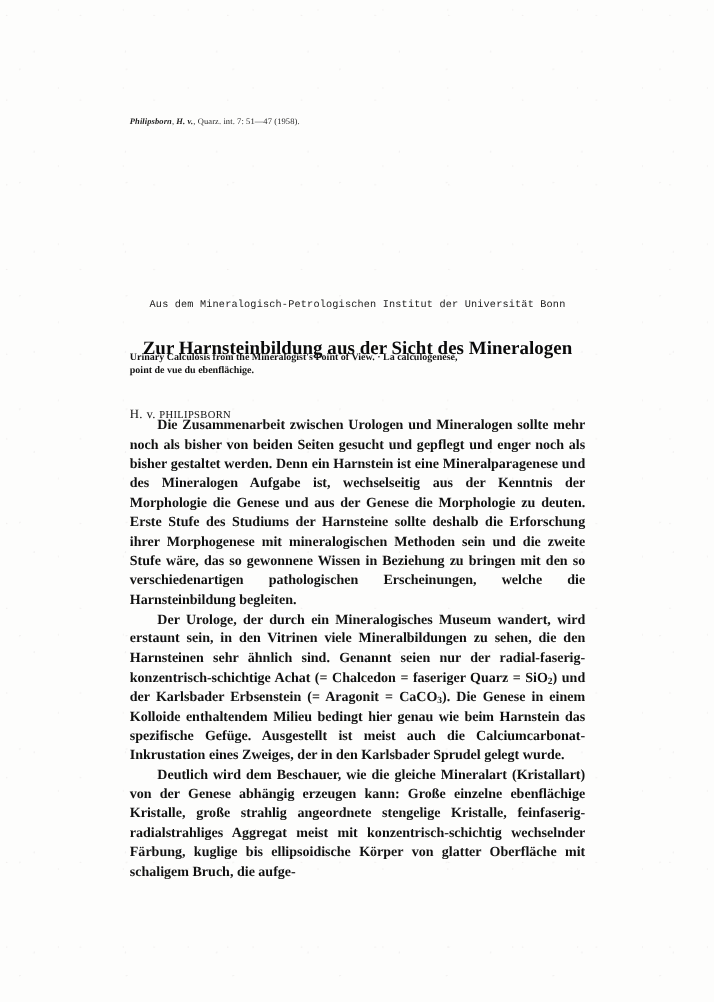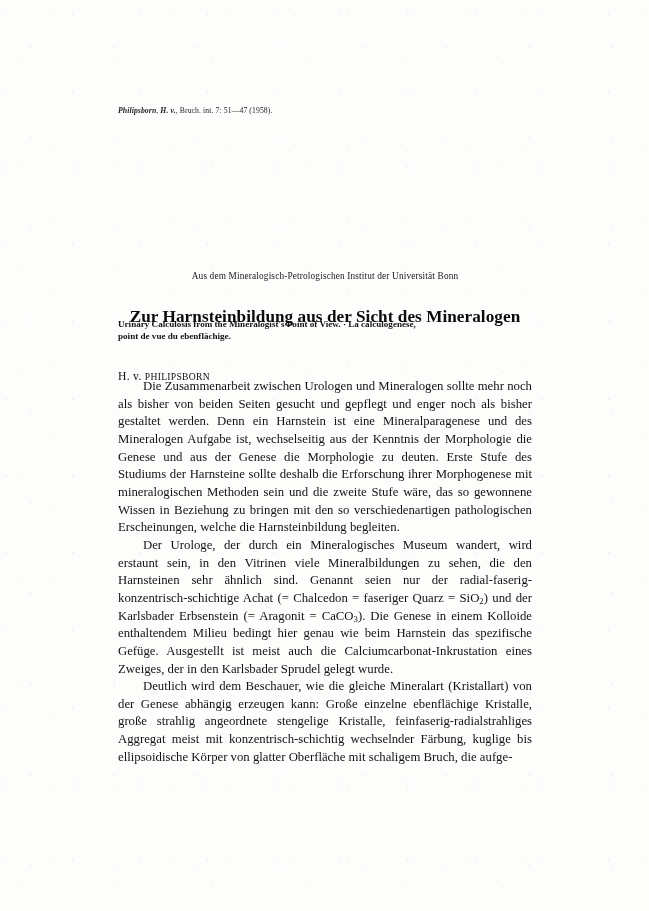--- a/index.html
+++ b/index.html
@@ -62,20 +62,21 @@
     font-weight: bold;
   }
 
   
   .institute {
     top: 271px;
     text-align: center;
     font-size: 9.3px;
     letter-spacing: 0.15px;
     color: #1a1a1a;
+    font-family: Liberation Mono, monospace;
   }
 
   
   .title {
     top: 295px;
     text-align: center;
     font-size: 17.2px;
     font-weight: bold;
     letter-spacing: 0.05px;
     color: #0b0b0b;
@@ -109,36 +110,37 @@
     font-size: 12.75px;
     line-height: 17.65px;
     text-align: justify;
     text-justify: inter-word;
     color: #121212;
     hyphens: manual;
   }
   .body-text p {
     margin: 0;
     text-indent: 25px;
+    font-weight: bold;
   }
   .body-text p.cont {
     text-indent: 25px;
   }
   sub {
     font-size: 0.68em;
     line-height: 0;
     vertical-align: -0.26em;
   }
 </style>
 </head>
 <body>
 
 <div class="page">
 
-  <div class="col citation"><span class="name">Philipsborn</span>, <span class="init">H. v.</span>, <span>Bruch. int.</span> <span>7: 51—47 (1958).</span></div>
+  <div class="col citation"><span class="name">Philipsborn</span>, <span class="init">H. v.</span>, <span>Quarz. int.</span> <span>7: 51—47 (1958).</span></div>
 
   <div class="col institute">Aus dem Mineralogisch-Petrologischen Institut der Universität Bonn</div>
 
   <h1 class="col title">Zur Harnsteinbildung aus der Sicht des Mineralogen</h1>
 
   <div class="col subtitle">
     <div>Urinary Calculosis from the Mineralogist's Point of View. · La calculogenèse,</div>
     <div>point de vue du ebenflächige.</div>
   </div>
 

